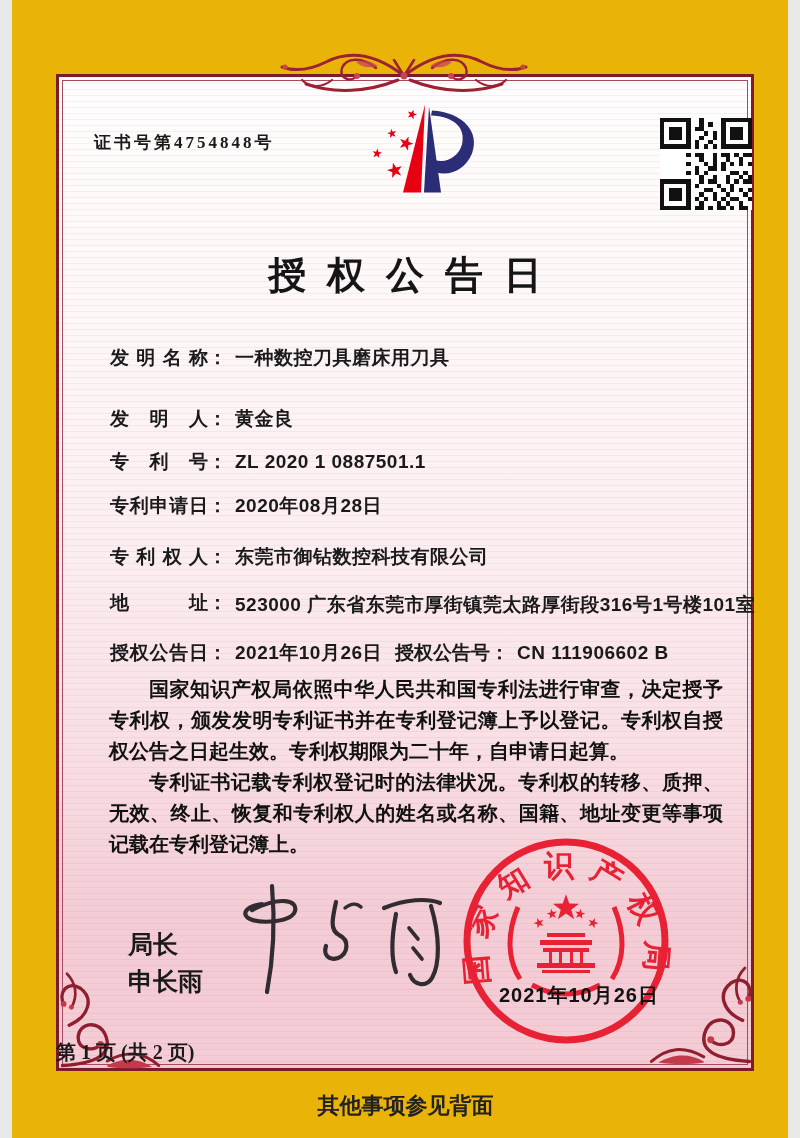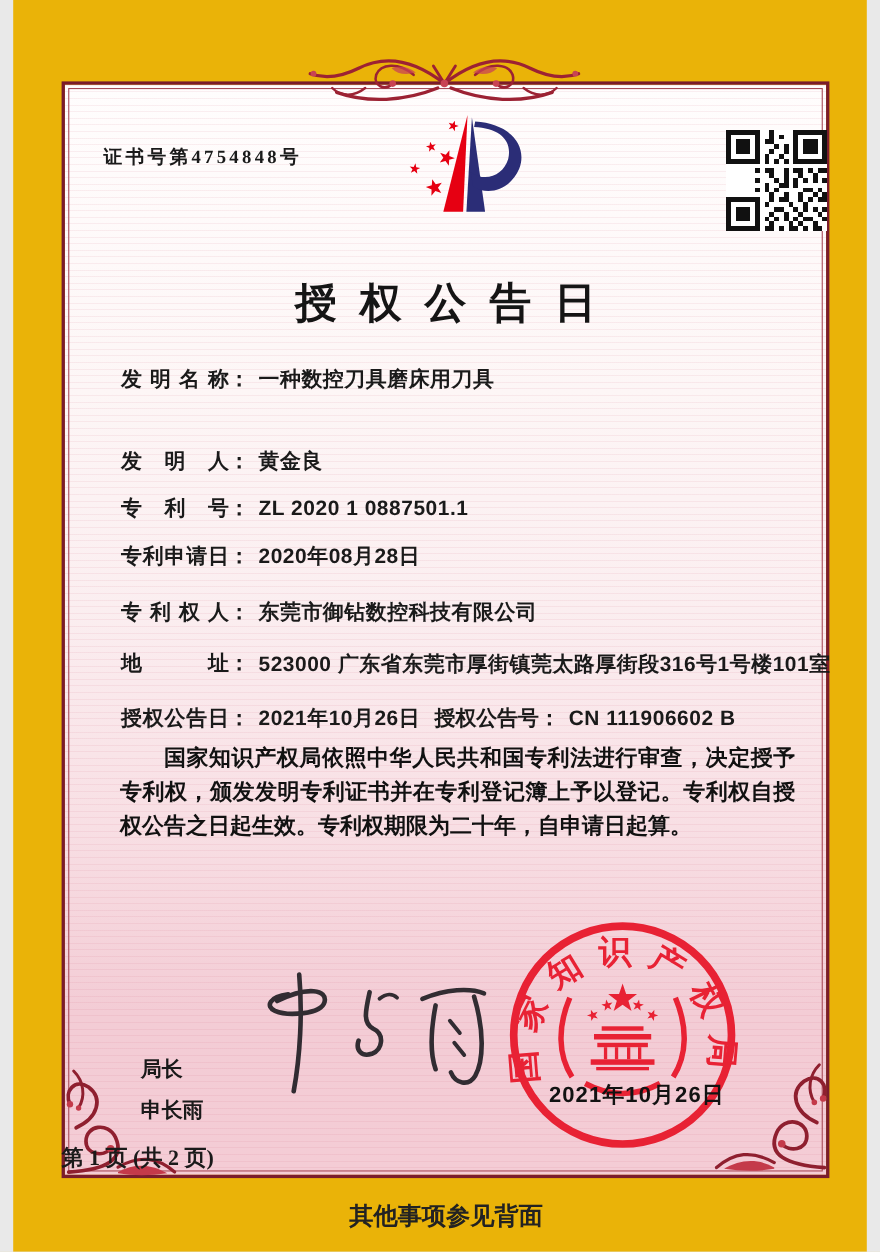--- a/index.html
+++ b/index.html
@@ -36,21 +36,21 @@
   .f-colon { display:inline-block; margin-right:8px; }
   .f-value { letter-spacing:0.5px; }
   .f-value.wrap { display:inline-block; width:545px; white-space:normal; vertical-align:top; line-height:30px; }
   .grant-pair2 { position:absolute; left:285px; top:0; white-space:nowrap; }
   .paragraphs {
     position:absolute; left:97px; top:674px; width:614px;
     font-family:"Liberation Serif", serif; font-size:20px; line-height:31px;
     text-align:justify; font-weight:600; color:#111;
   }
   .paragraphs p { text-indent:2em; }
-  .official { position:absolute; left:116px; top:954px; font-size:19px; font-weight:700; line-height:37px; }
+  .official { position:absolute; left:116px; top:926px; font-size:25px; font-weight:700; line-height:37px; }
   .signature { position:absolute; left:198px; top:878px; width:245px; height:128px; }
   .seal { position:absolute; left:448px; top:835px; width:212px; height:212px; opacity:.95; }
   .seal-date {
     position:absolute; left:487px; top:982px; font-size:20px; font-weight:700;
     letter-spacing:1px; color:#121212; z-index:5; white-space:nowrap;
   }
   .footer-page {
     position:absolute; left:44px; top:1039px; width:660px; text-align:left;
     font-family:"Liberation Serif", serif; font-size:20px; font-weight:700;
   }
@@ -227,21 +227,21 @@
       <rect x="8" y="20" width="2" height="1"></rect>
         <rect x="11" y="20" width="1" height="1"></rect>
         <rect x="13" y="20" width="2" height="1"></rect>
       <rect x="16" y="20" width="1" height="1"></rect>
         <rect x="18" y="20" width="2" height="1"></rect>
     </g>
   </svg>
 
   <div class="title">授权公告日</div>
 
-  <div class="field-row" style="top:332px">
+  <div class="field-row" style="top:345px">
     <span class="f-label">发明名称</span><span class="f-colon">：</span><span class="f-value">一种数控刀具磨床用刀具</span>
   </div>
   <div class="field-row" style="top:406px">
     <span class="f-label">发明人</span><span class="f-colon">：</span><span class="f-value">黄金良</span>
   </div>
   <div class="field-row" style="top:449px">
     <span class="f-label">专利号</span><span class="f-colon">：</span><span class="f-value">ZL 2020 1 0887501.1</span>
   </div>
   <div class="field-row" style="top:493px">
     <span class="f-label">专利申请日</span><span class="f-colon">：</span><span class="f-value">2020年08月28日</span>
@@ -256,20 +256,21 @@
     <span>
       <span class="f-label">授权公告日</span><span class="f-colon">：</span><span class="f-value">2021年10月26日</span>
     </span>
     <span class="grant-pair2">
       <span>授权公告号</span><span class="f-colon">：</span><span class="f-value">CN 111906602 B</span>
     </span>
   </div>
 
   <div class="paragraphs">
     <p>国家知识产权局依照中华人民共和国专利法进行审查，决定授予专利权，颁发发明专利证书并在专利登记簿上予以登记。专利权自授权公告之日起生效。专利权期限为二十年，自申请日起算。</p>
+    <p>专利证书记载专利权登记时的法律状况。专利权的转移、质押、无效、终止、恢复和专利权人的姓名或名称、国籍、地址变更等事项记载在专利登记簿上。</p>
   </div>
 
   <div class="official">
     <div>局长</div>
     <div>申长雨</div>
   </div>
 
   <svg class="signature" viewBox="0 0 245 128">
     <g fill="none" stroke="#17171c" stroke-width="4.2" stroke-linecap="round" stroke-linejoin="round" opacity="0.88">
       <path d="M42,32 C70,18 88,22 85,33 C82,44 52,46 40,41 C31,37 35,28 52,26"></path>

